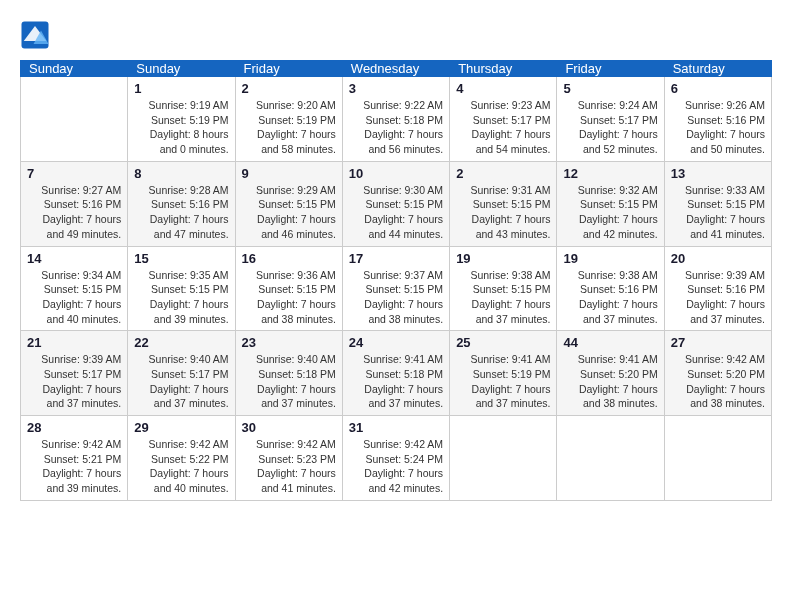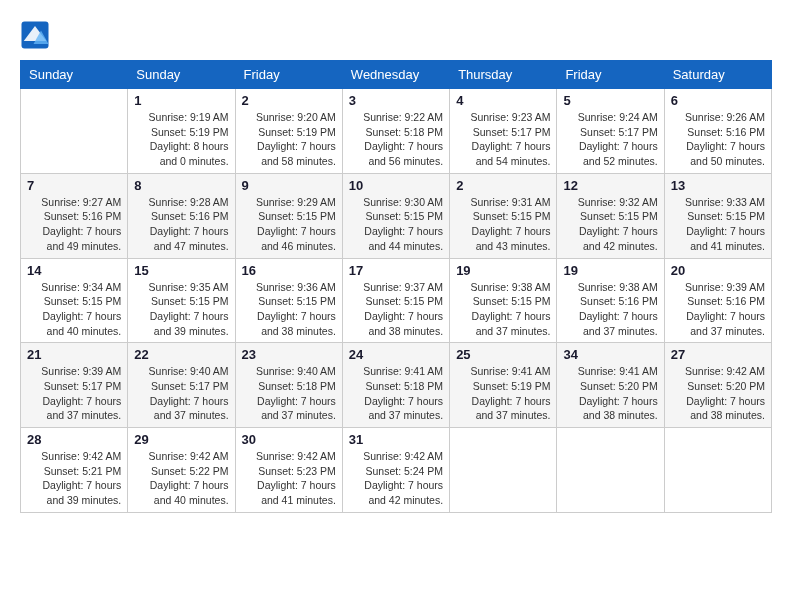--- a/index.html
+++ b/index.html
@@ -47,21 +47,21 @@
       color: #333;
     }
     .calendar {
       width: 100%;
       border-collapse: collapse;
       font-size: 11px;
     }
     .calendar th {
       background-color: #1565c0;
       color: #fff;
-      padding: 6px 8px;
+      padding: 0 8px;
       text-align: left;
       font-size: 13px;
       font-weight: normal;
       border: 1px solid #1565c0;
     }
     .calendar td {
       border: 1px solid #ccc;
       vertical-align: top;
       padding: 4px 6px;
       width: 107px;
@@ -224,21 +224,21 @@
         </td>
         <td>
           <span class="day-number">24</span>
           <div class="day-info">Sunrise: 9:41 AM<br>Sunset: 5:18 PM<br>Daylight: 7 hours<br>and 37 minutes.</div>
         </td>
         <td>
           <span class="day-number">25</span>
           <div class="day-info">Sunrise: 9:41 AM<br>Sunset: 5:19 PM<br>Daylight: 7 hours<br>and 37 minutes.</div>
         </td>
         <td>
-          <span class="day-number">34</span>
+          <span class="day-number">44</span>
           <div class="day-info">Sunrise: 9:41 AM<br>Sunset: 5:20 PM<br>Daylight: 7 hours<br>and 38 minutes.</div>
         </td>
         <td>
           <span class="day-number">27</span>
           <div class="day-info">Sunrise: 9:42 AM<br>Sunset: 5:20 PM<br>Daylight: 7 hours<br>and 38 minutes.</div>
         </td>
       </tr>
       <tr>
         <td>
           <span class="day-number">28</span>

